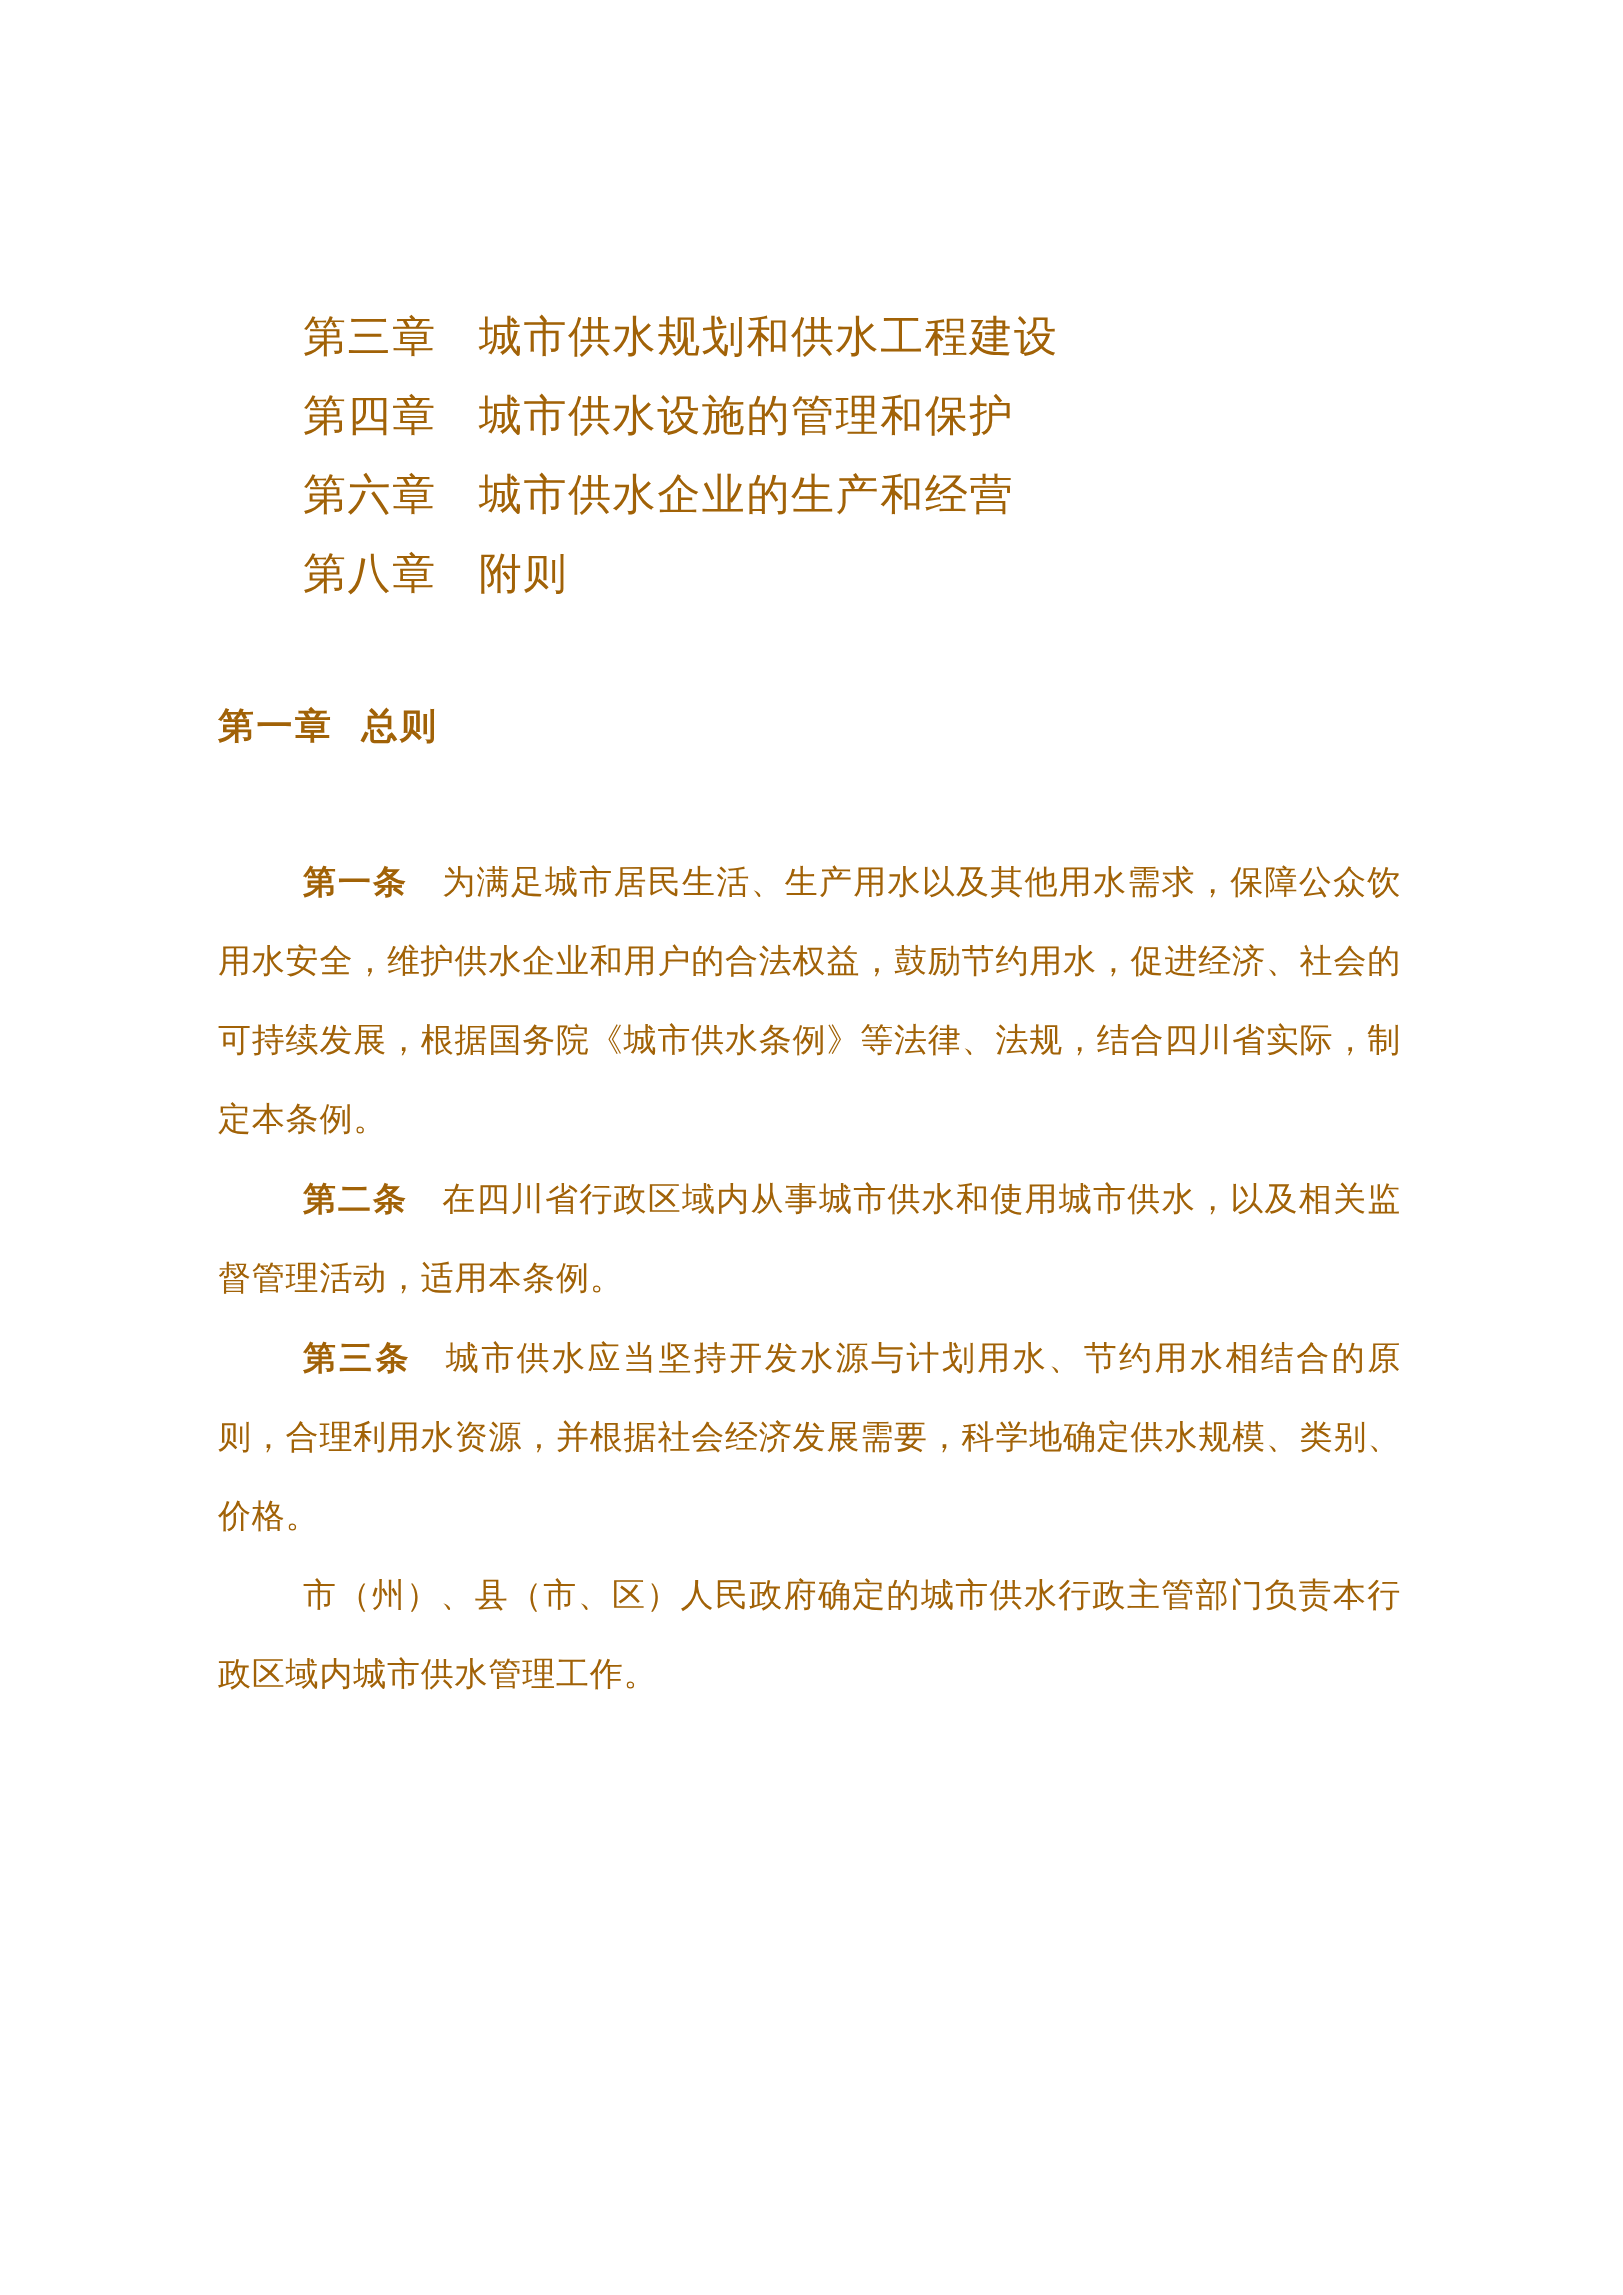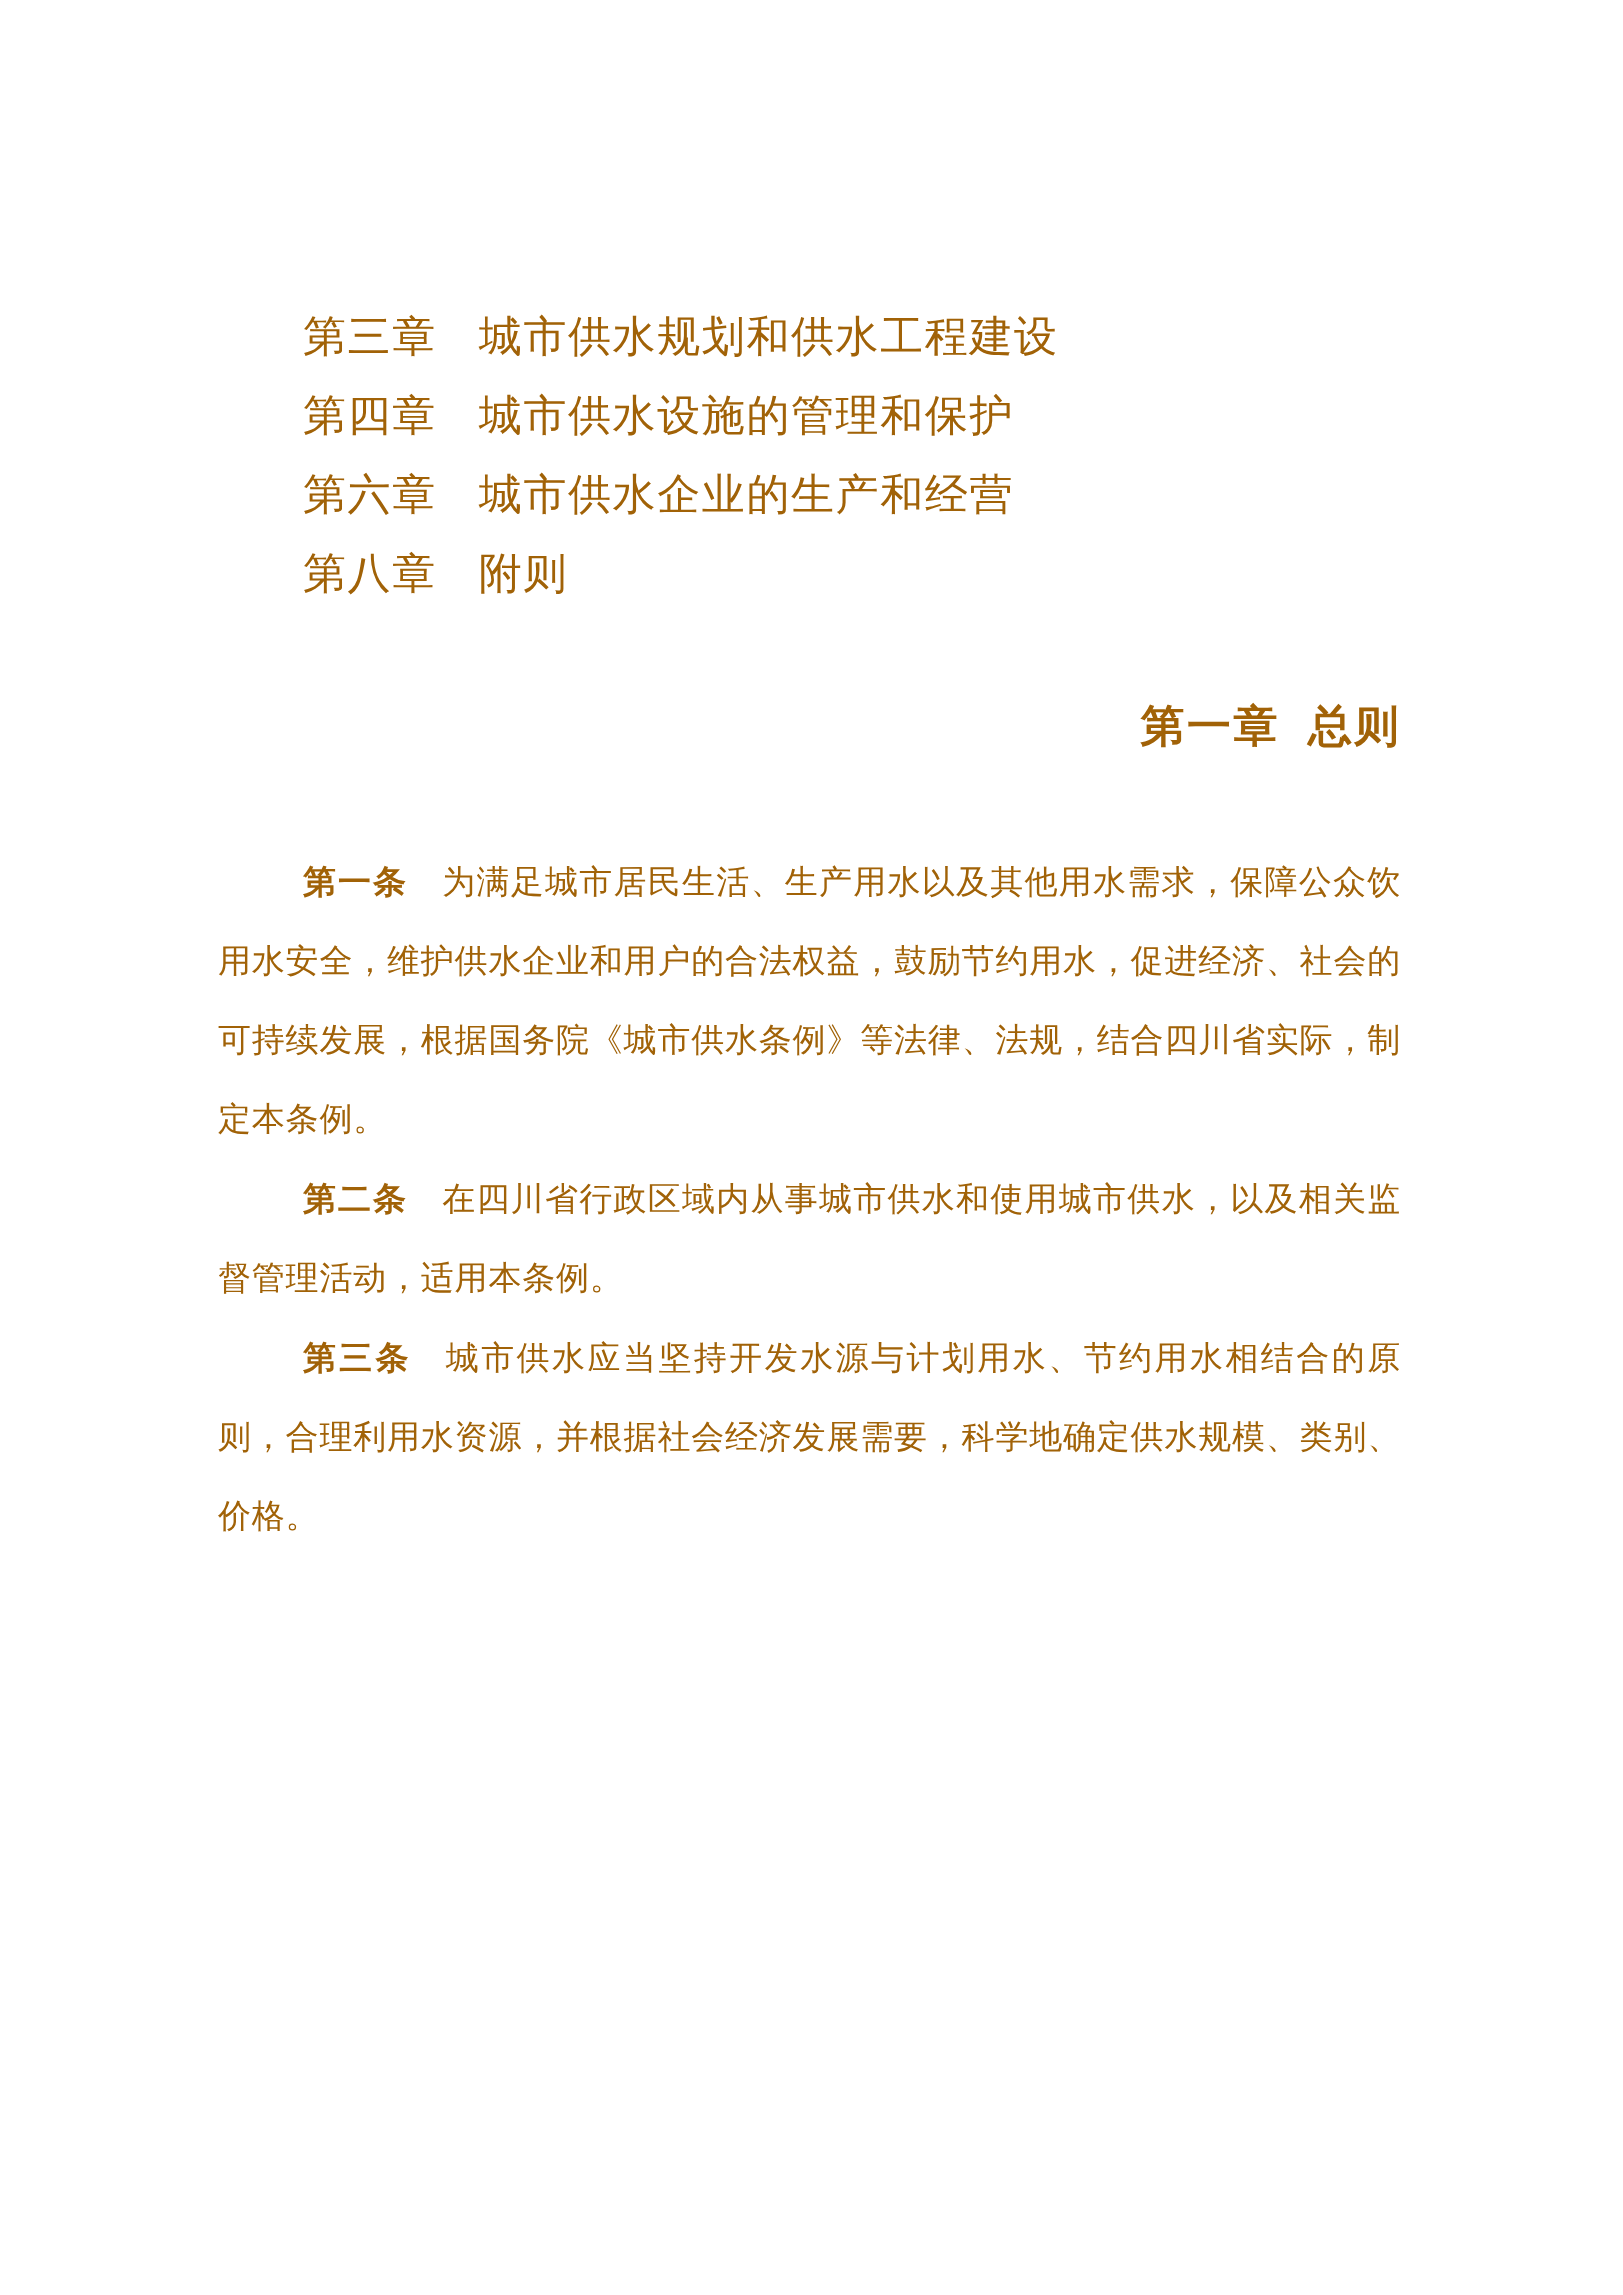--- a/index.html
+++ b/index.html
@@ -26,24 +26,24 @@
     letter-spacing: 1.6px;
     padding-left: 85px;
     white-space: nowrap;
   }
   .toc-chapter {
     margin-right: 42px;
   }
   
   .chapter-heading {
     margin-top: 73px;
-    text-align: right;
+    text-align: left;
     font-family: "Liberation Sans", sans-serif;
     font-weight: 700;
-    font-size: 44px;
+    font-size: 36px;
     line-height: 79px;
     letter-spacing: 2.5px;
   }
   .chapter-heading .chapter-num {
     margin-right: 28px;
   }
   
   .article-body {
     margin-top: 77px;
   }
@@ -96,16 +96,19 @@
   <div class="article-body">
     <p class="para">
       <span class="art-label">第一条</span><span class="art-text">为满足城市居民生活、生产用水以及其他用水需求，保障公众饮用水安全，维护供水企业和用户的合法权益，鼓励节约用水，促进经济、社会的可持续发展，根据国务院《城市供水条例》等法律、法规，结合四川省实际，制定本条例。</span>
     </p>
     <p class="para">
       <span class="art-label">第二条</span><span class="art-text">在四川省行政区域内从事城市供水和使用城市供水，以及相关监督管理活动，适用本条例。</span>
     </p>
     <p class="para">
       <span class="art-label">第三条</span><span class="art-text">城市供水应当坚持开发水源与计划用水、节约用水相结合的原则，合理利用水资源，并根据社会经济发展需要，科学地确定供水规模、类别、价格。</span>
     </p>
+    <p class="para">
+      <span class="art-text">市（州）、县（市、区）人民政府确定的城市供水行政主管部门负责本行政区域内城市供水管理工作。</span>
+    </p>
   </div>
 
 </div>
 
 
 </body></html>

